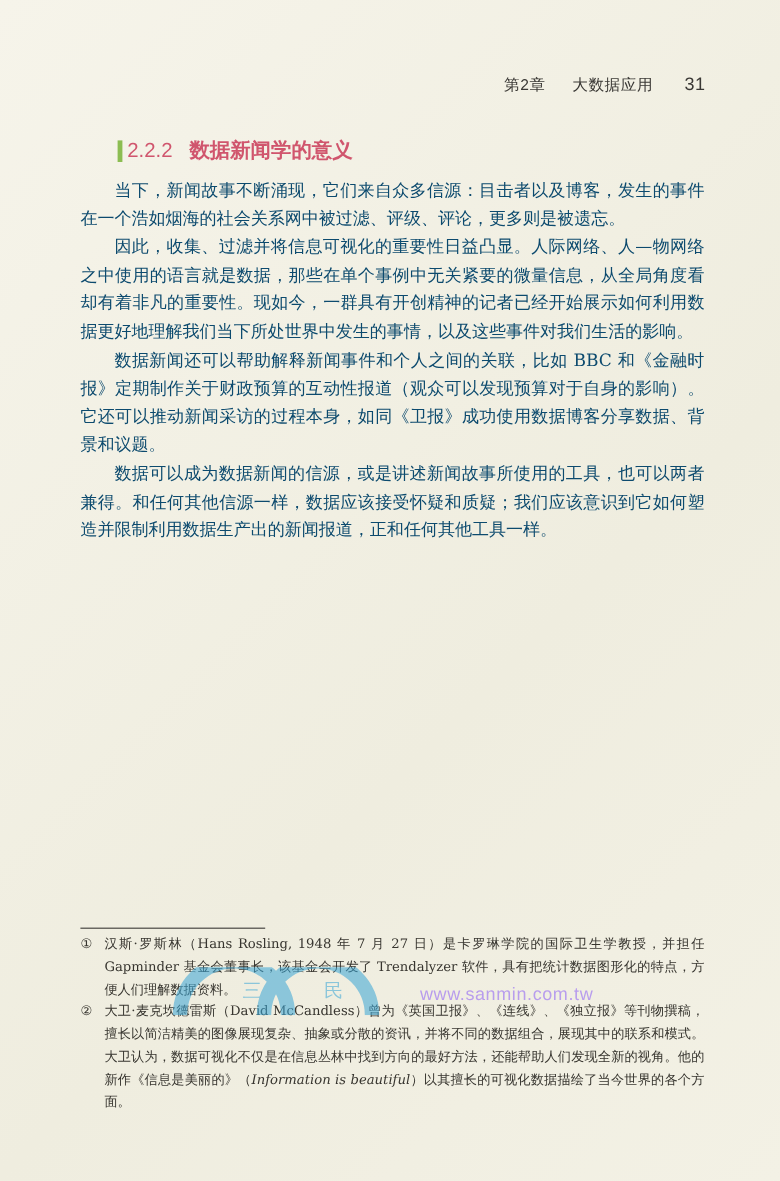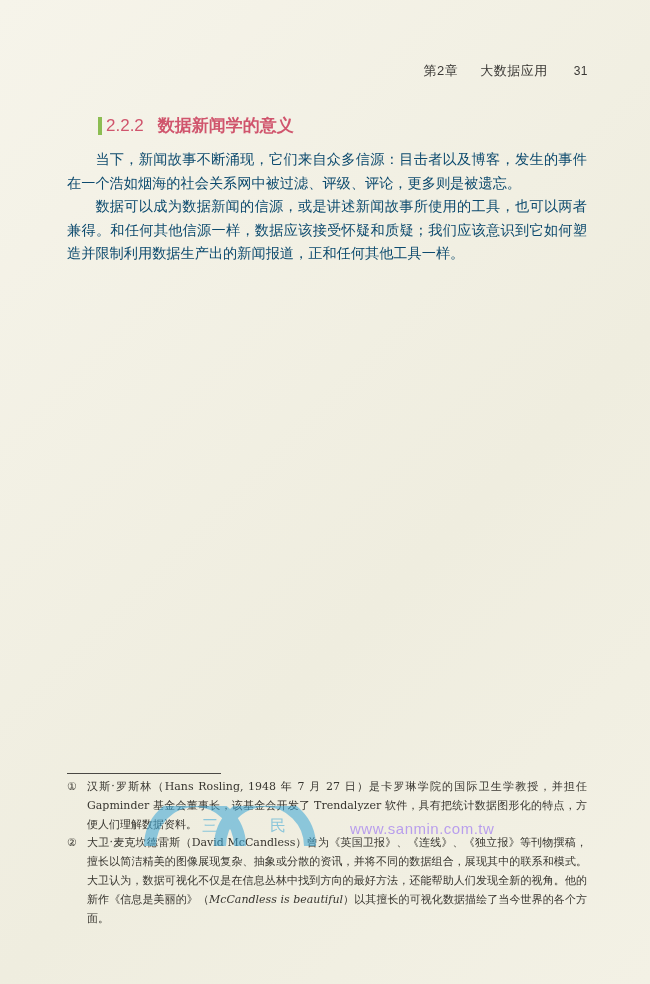--- a/index.html
+++ b/index.html
@@ -12,21 +12,21 @@
       position: relative;
     }
     .page { position: absolute; left: 0; top: 0; width: 632px; height: 984px; }
     .running-head {
       position: absolute; top: 62px; right: 44px;
       font-family: "Liberation Sans", "DejaVu Sans", sans-serif;
       font-size: 13px; color: #3a3835; letter-spacing: 0.5px;
       display: flex; gap: 8px; align-items: baseline;
     }
     .running-head .chapter { margin-right: 14px; }
-    .running-head .page-num { font-size: 12px; margin-left: 18px; }
+    .running-head .page-num { font-size: 15px; margin-left: 18px; }
     .section-heading {
       position: absolute; top: 114px; left: 98px;
       display: flex; align-items: center;
       font-family: "Liberation Sans", "DejaVu Sans", sans-serif;
       font-size: 17px; color: #d0556d; font-weight: bold;
     }
     .section-heading .bar { width: 4px; height: 18px; background: #8cbd52; margin-right: 4px; }
     .section-heading .num { margin-right: 14px; font-weight: normal; }
     .body-text {
       position: absolute; top: 148px; left: 67px; width: 520px;
@@ -73,33 +73,35 @@
   </div>
 
   <div class="section-heading">
     <span class="bar"></span>
     <span class="num">2.2.2</span>
     <span>数据新闻学的意义</span>
   </div>
 
   <div class="body-text">
     <p>当下，新闻故事不断涌现，它们来自众多信源：目击者以及博客，发生的事件在一个浩如烟海的社会关系网中被过滤、评级、评论，更多则是被遗忘。</p>
+    <p>因此，收集、过滤并将信息可视化的重要性日益凸显。人际网络、人—物网络之中使用的语言就是数据，那些在单个事例中无关紧要的微量信息，从全局角度看却有着非凡的重要性。现如今，一群具有开创精神的记者已经开始展示如何利用数据更好地理解我们当下所处世界中发生的事情，以及这些事件对我们生活的影响。</p>
+    <p>数据新闻还可以帮助解释新闻事件和个人之间的关联，比如 BBC 和《金融时报》定期制作关于财政预算的互动性报道（观众可以发现预算对于自身的影响）。它还可以推动新闻采访的过程本身，如同《卫报》成功使用数据博客分享数据、背景和议题。</p>
     <p>数据可以成为数据新闻的信源，或是讲述新闻故事所使用的工具，也可以两者兼得。和任何其他信源一样，数据应该接受怀疑和质疑；我们应该意识到它如何塑造并限制利用数据生产出的新闻报道，正和任何其他工具一样。</p>
   </div>
 
   <div class="footnote-rule"></div>
 
   <div class="footnotes">
     <div class="fn">
       <span class="fn-mark">①</span>
       <span class="fn-text">汉斯·罗斯林（Hans Rosling, 1948 年 7 月 27 日）是卡罗琳学院的国际卫生学教授，并担任 Gapminder 基金会董事长，该基金会开发了 Trendalyzer 软件，具有把统计数据图形化的特点，方便人们理解数据资料。</span>
     </div>
     <div class="fn">
       <span class="fn-mark">②</span>
-      <span class="fn-text"><span>大卫·麦克坎德雷斯（David McCandless）曾为《英国卫报》、《连线》、《独立报》等刊物撰稿，擅长以简洁精美的图像展现复杂、抽象或分散的资讯，并将不同的数据组合，展现其中的联系和模式。大卫认为，数据可视化不仅是在信息丛林中找到方向的最好方法，还能帮助人们发现全新的视角。他的新作《信息是美丽的》（</span><em>McCandless is beautiful</em><span>）以其擅长的可视化数据描绘了当今世界的各个方面。</span></span>
+      <span class="fn-text"><span>大卫·麦克坎德雷斯（David McCandless）曾为《英国卫报》、《连线》、《独立报》等刊物撰稿，擅长以简洁精美的图像展现复杂、抽象或分散的资讯，并将不同的数据组合，展现其中的联系和模式。大卫认为，数据可视化不仅是在信息丛林中找到方向的最好方法，还能帮助人们发现全新的视角。他的新作《信息是美丽的》（</span><em>Information is beautiful</em><span>）以其擅长的可视化数据描绘了当今世界的各个方面。</span></span>
     </div>
   </div>
 
   <div class="watermark">
     <svg width="200" height="40" viewBox="0 0 200 40" style="position:absolute;left:0;top:0;">
       <path d="M10 40 A45 45 0 0 1 100 40" fill="none" stroke="#3aa6d6" stroke-width="12"></path>
       <path d="M80 40 A45 45 0 0 1 170 40" fill="none" stroke="#3aa6d6" stroke-width="12"></path>
     </svg>
     <span class="wm-char" style="left:62px;">三</span>
     <span class="wm-char" style="left:130px;">民</span>

